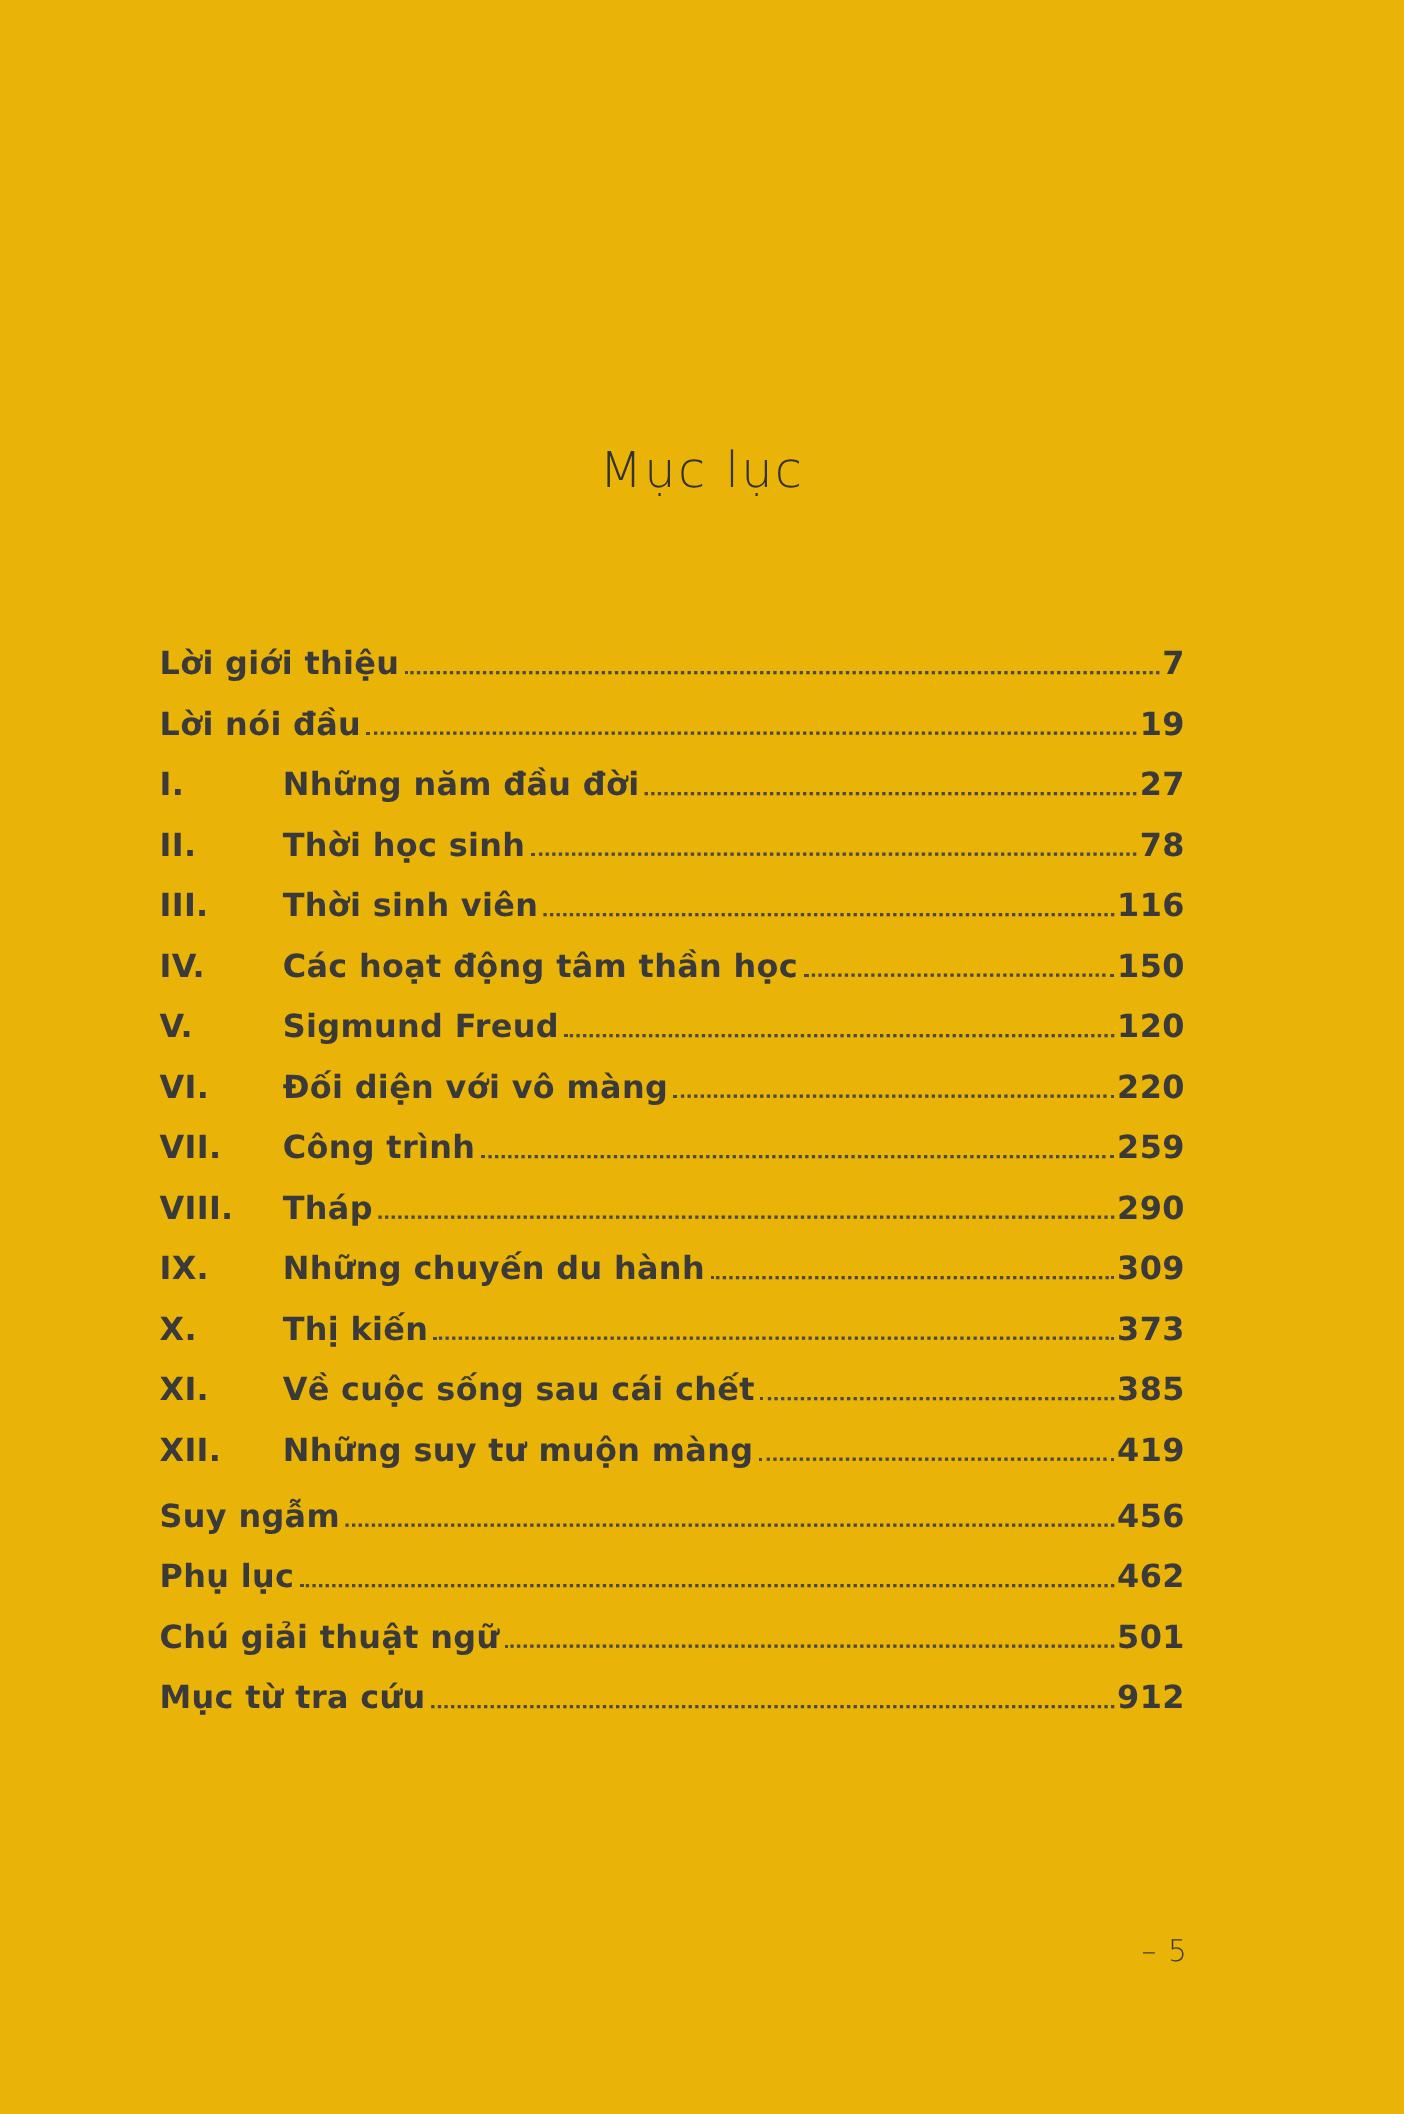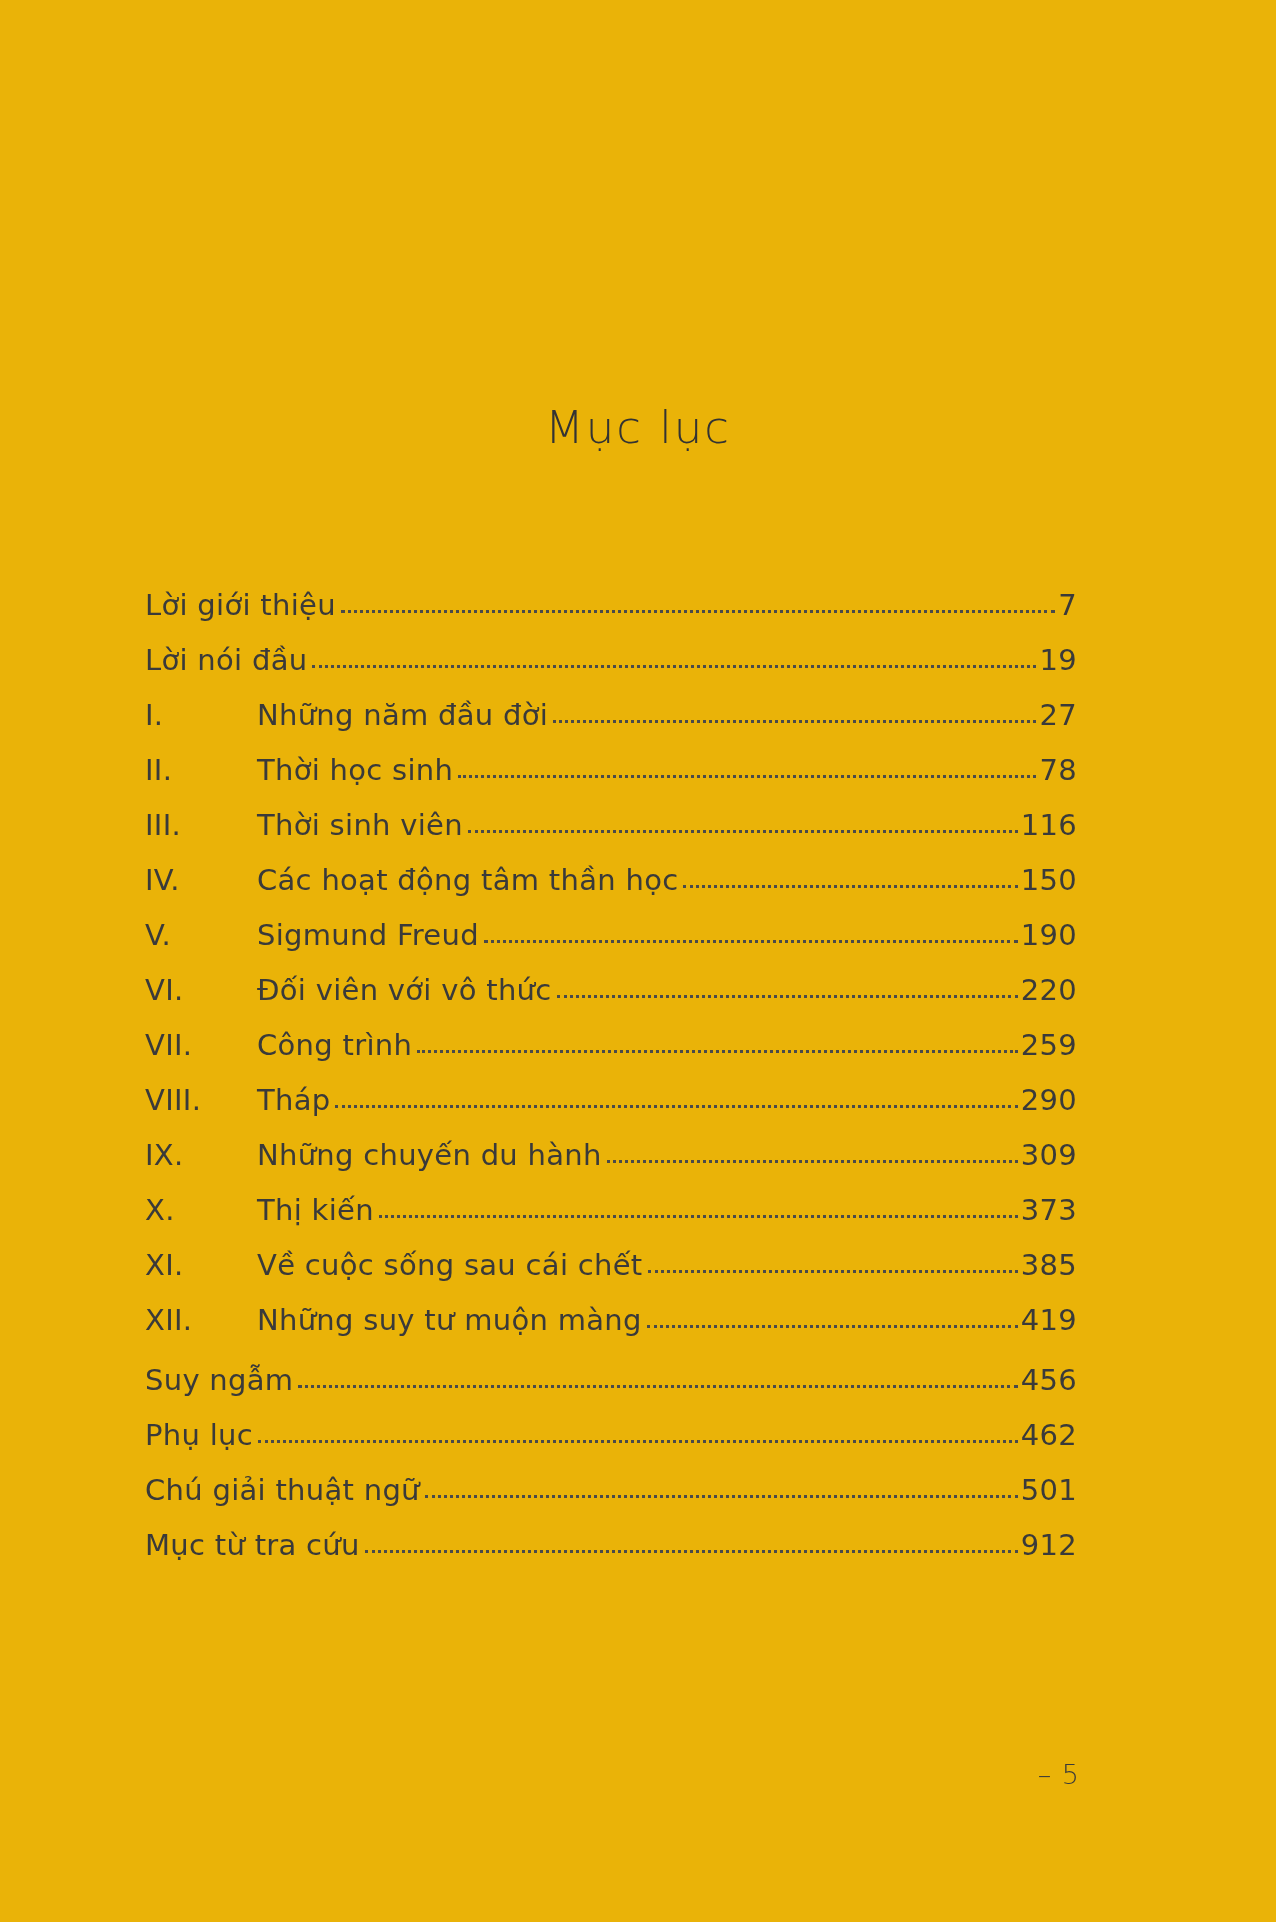--- a/index.html
+++ b/index.html
@@ -24,24 +24,25 @@
     color: #333333;
   }
   .toc {
     position: absolute;
     top: 588px;
     left: 145px;
     width: 932px;
   }
   .toc-row {
     display: flex;
+    align-items: flex-end;
     height: 32px;
     margin-bottom: 23px;
     font-size: 29px;
-    font-weight: 400;
+    font-weight: 700;
     letter-spacing: 0.3px;
   }
   .numeral {
     flex: 0 0 112px;
     width: 112px;
     white-space: nowrap;
   }
   .label { white-space: nowrap; }
   .leader {
     flex: 1 1 auto;
@@ -103,25 +104,25 @@
     <div class="toc-row">
       <span class="numeral">IV.</span>
       <span class="label">Các hoạt động tâm thần học</span>
       <span class="leader"></span>
       <span class="pagenum">150</span>
     </div>
     <div class="toc-row">
       <span class="numeral">V.</span>
       <span class="label">Sigmund Freud</span>
       <span class="leader"></span>
-      <span class="pagenum">190</span>
+      <span class="pagenum">120</span>
     </div>
     <div class="toc-row">
       <span class="numeral">VI.</span>
-      <span class="label">Đối viên với vô thức</span>
+      <span class="label">Đối diện với vô màng</span>
       <span class="leader"></span>
       <span class="pagenum">220</span>
     </div>
     <div class="toc-row">
       <span class="numeral">VII.</span>
       <span class="label">Công trình</span>
       <span class="leader"></span>
       <span class="pagenum">259</span>
     </div>
     <div class="toc-row">

